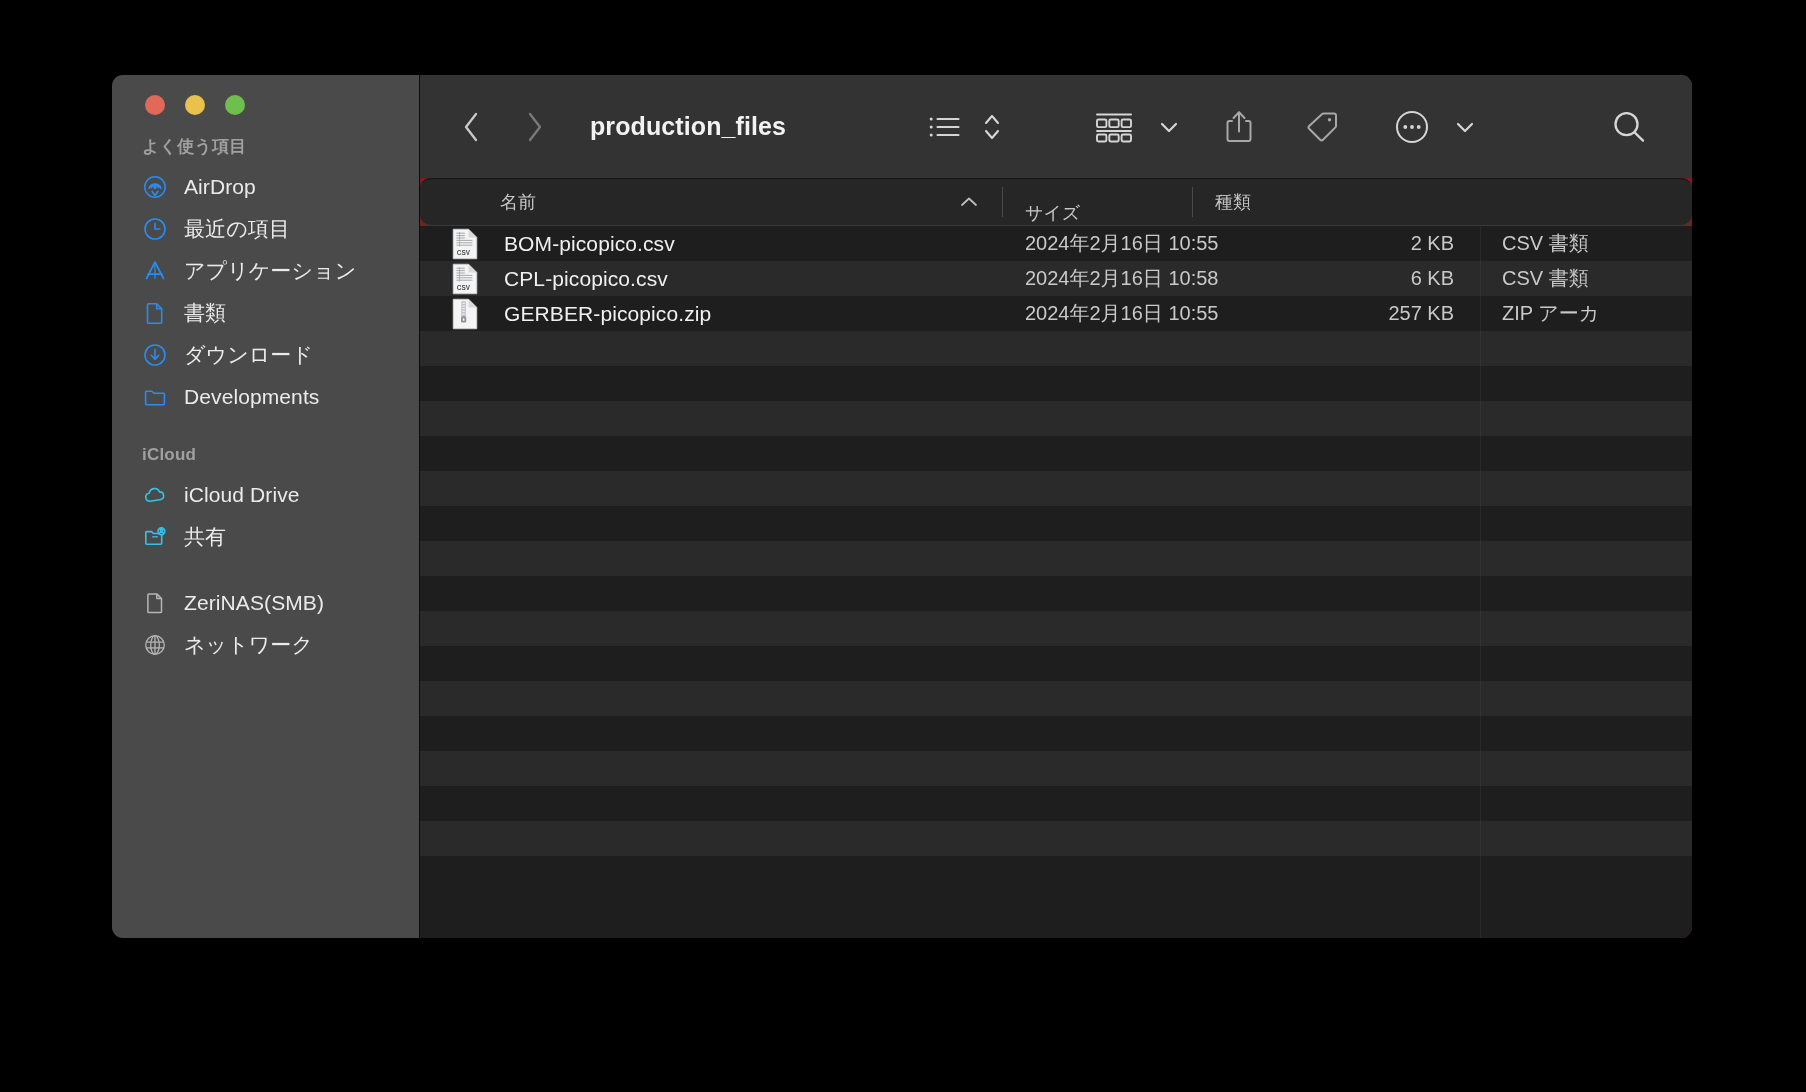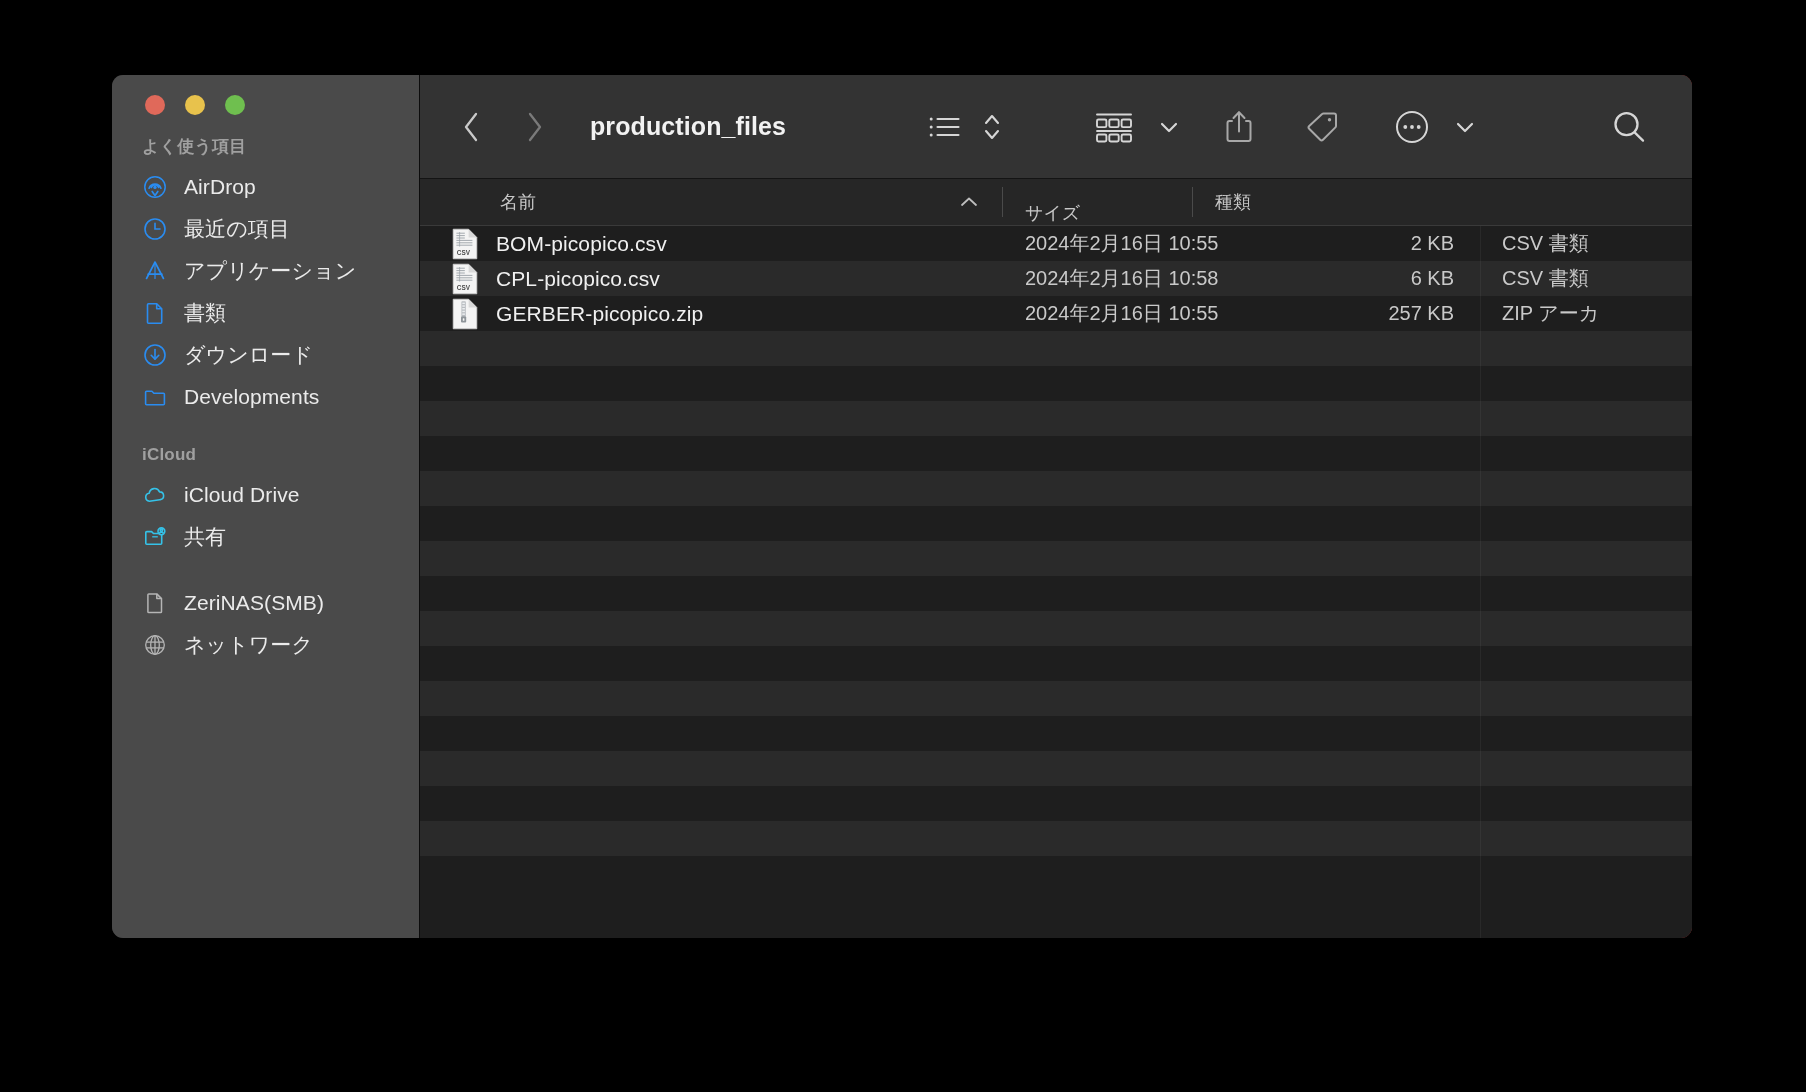--- a/index.html
+++ b/index.html
@@ -175,20 +175,21 @@
   #col-header {
     height: 48px;
     min-height: 48px;
     background: #262626;
     display: flex;
     align-items: stretch;
     border-bottom: 1px solid #3a3a3a;
     border-top: 1px solid #141414;
     box-sizing: border-box;
     position: relative;
+    border-radius: 11px;
   }
   .col {
     display: flex;
     align-items: center;
     position: relative;
     box-sizing: border-box;
     color: #c8c8c8;
     font-size: 18px;
     font-weight: 400;
   }
@@ -233,21 +234,21 @@
   .cell {
     box-sizing: border-box;
     display: flex;
     align-items: center;
     white-space: nowrap;
     overflow: hidden;
   }
   .cell-name {
     width: 583px;
     padding-left: 32px;
-    gap: 16px;
+    gap: 24px;
   }
   .cell-date {
     width: 287px;
     padding-left: 22px;
     color: #c9c9c9;
     font-size: 20px;
   }
   .cell-size {
     width: 190px;
     padding-right: 26px;

